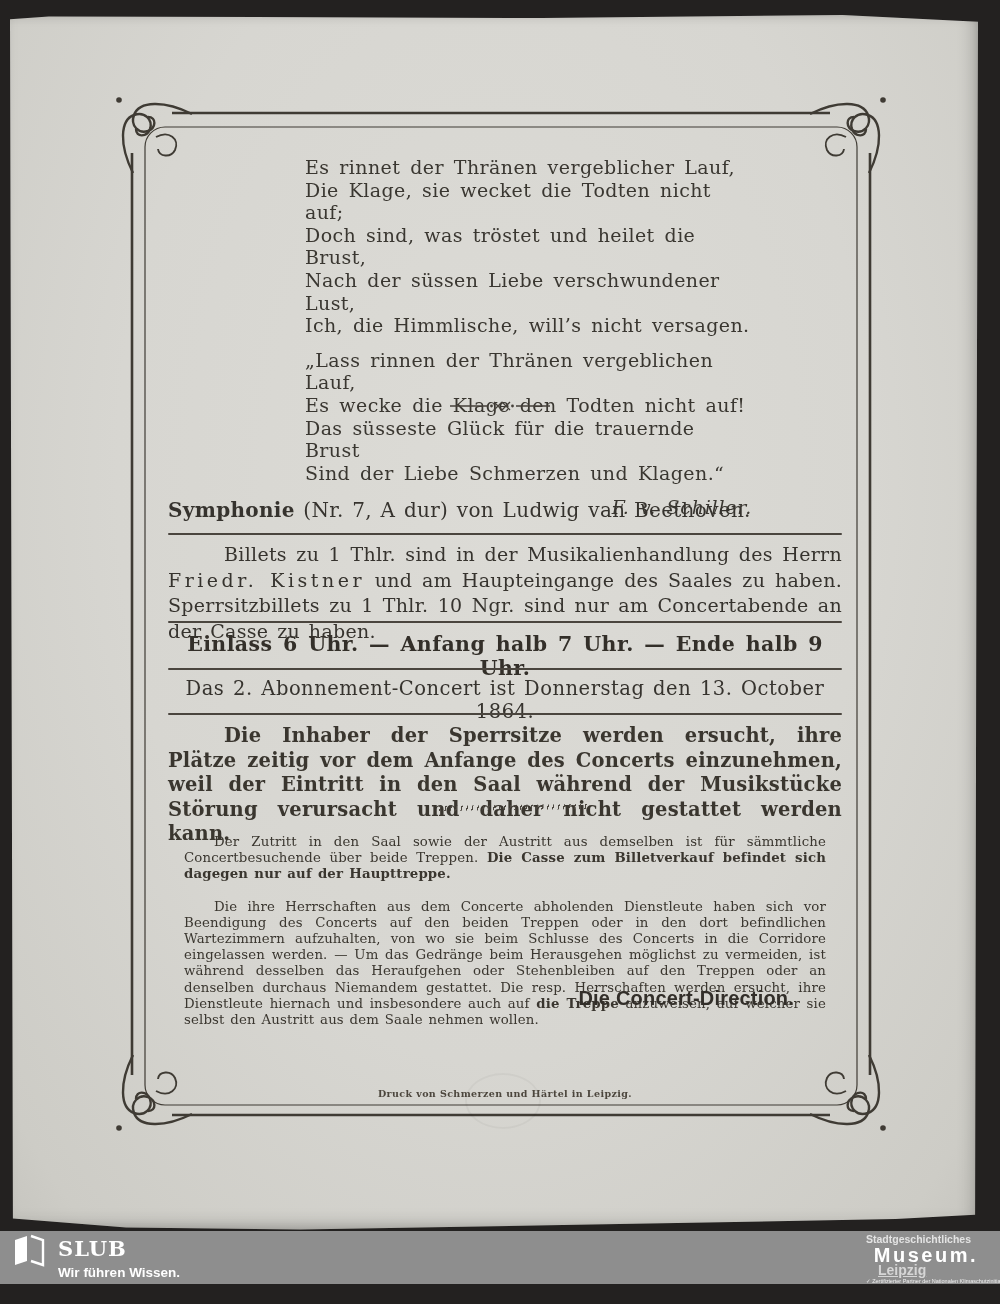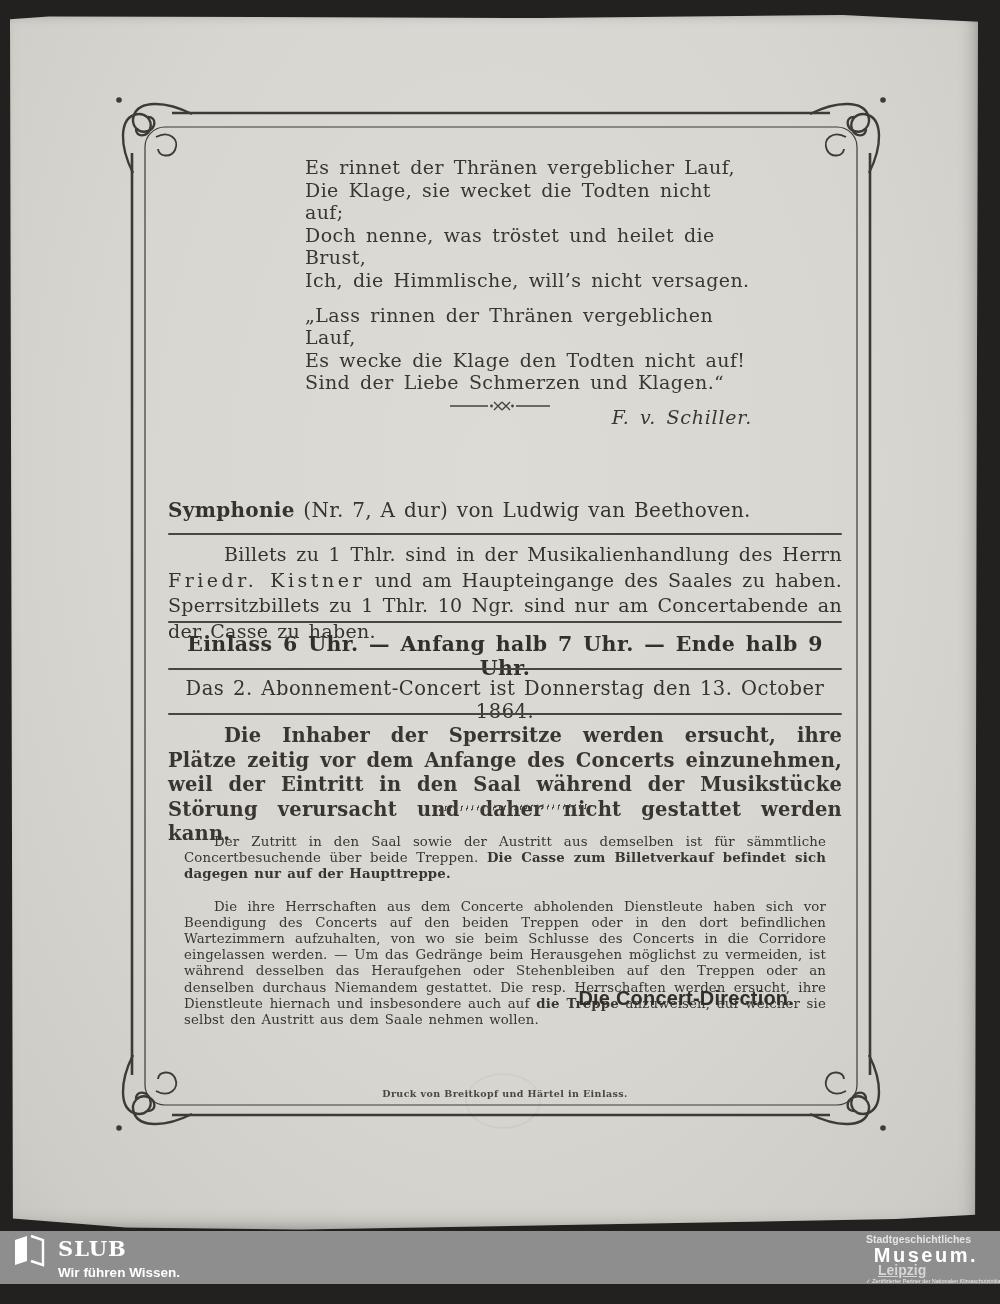--- a/index.html
+++ b/index.html
@@ -87,26 +87,28 @@
       <use href="#corner" transform="translate(22,23)"></use>
       <use href="#corner" transform="translate(760,23) scale(-1,1)"></use>
       <use href="#corner" transform="translate(22,1025) scale(1,-1)"></use>
       <use href="#corner" transform="translate(760,1025) scale(-1,-1)"></use>
     </svg>
 
     <div class="poem">
       <div class="stanza">
           <div>Es rinnet der Thränen vergeblicher Lauf,</div>
           <div>Die Klage, sie wecket die Todten nicht auf;</div>
-          <div>Doch nenne, was tröstet und heilet die Brust,</div>
+          <div>Doch sind, was tröstet und heilet die Brust,</div>
+          <div>Nach der süssen Liebe verschwundener Lust,</div>
           <div>Ich, die Himmlische, will’s nicht versagen.</div>
         </div>
       <div class="stanza">
           <div>„Lass rinnen der Thränen vergeblichen Lauf,</div>
           <div>Es wecke die Klage den Todten nicht auf!</div>
+          <div>Das süsseste Glück für die trauernde Brust</div>
           <div>Sind der Liebe Schmerzen und Klagen.“</div>
         </div>
       <div class="attribution">F. v. Schiller.</div>
     </div>
 
     <svg class="divider1" width="100" height="14" viewBox="0 0 100 14">
       <line x1="0" y1="7" x2="38" y2="7" stroke-width="1.4"></line>
       <circle cx="41.5" cy="7" r="1.4" fill="#46413a" stroke="none"></circle>
       <path d="M44,3 l8,8 M52,3 l-8,8 M52,3 l8,8 M60,3 l-8,8" stroke-width="1.3" fill="none"></path>
       <circle cx="62.5" cy="7" r="1.4" fill="#46413a" stroke="none"></circle>
@@ -136,21 +138,21 @@
 
     <div class="col small-print">
       <p><span>Der Zutritt in den Saal sowie der Austritt aus demselben ist für sämmtliche Concertbesuchende über beide Treppen.  </span><span class="bold">Die Casse zum Billetverkauf befindet sich dagegen nur auf der Haupttreppe.</span></p>
       <p><span>Die ihre Herrschaften aus dem Concerte abholenden Dienstleute haben sich vor Beendigung des Concerts auf den beiden Treppen oder in den dort befindlichen Wartezimmern aufzuhalten, von wo sie beim Schlusse des Concerts in die Corridore eingelassen werden. — Um das Gedränge beim Herausgehen möglichst zu vermeiden, ist während desselben das Heraufgehen oder Stehenbleiben auf den Treppen oder an denselben durchaus Niemandem gestattet.  Die resp. Herrschaften werden ersucht, ihre Dienstleute hiernach und insbesondere auch auf </span><span class="bold">die Treppe</span><span> anzuweisen, auf welcher sie selbst den Austritt aus dem Saale nehmen wollen.</span></p>
     </div>
 
     <div class="col signature">Die Concert-Direction.</div>
 
     <div class="stamp"></div>
 
-    <div class="col printer">Druck von Breitkopf und Härtel in Einlass.</div>
+    <div class="col printer">Druck von Schmerzen und Härtel in Leipzig.</div>
   </div>
 
   <div class="footer-bar">
 
     <div class="slub">
       <svg width="32" height="34" viewBox="0 0 32 34">
         <path d="M2,6 L14,2 L14,27 L2,31 Z" fill="#ffffff"></path>
         <path d="M18,2 L30,6 L30,31 L18,27" fill="none" stroke="#ffffff" stroke-width="2.4"></path>
       </svg>
       <div class="slub-text">

